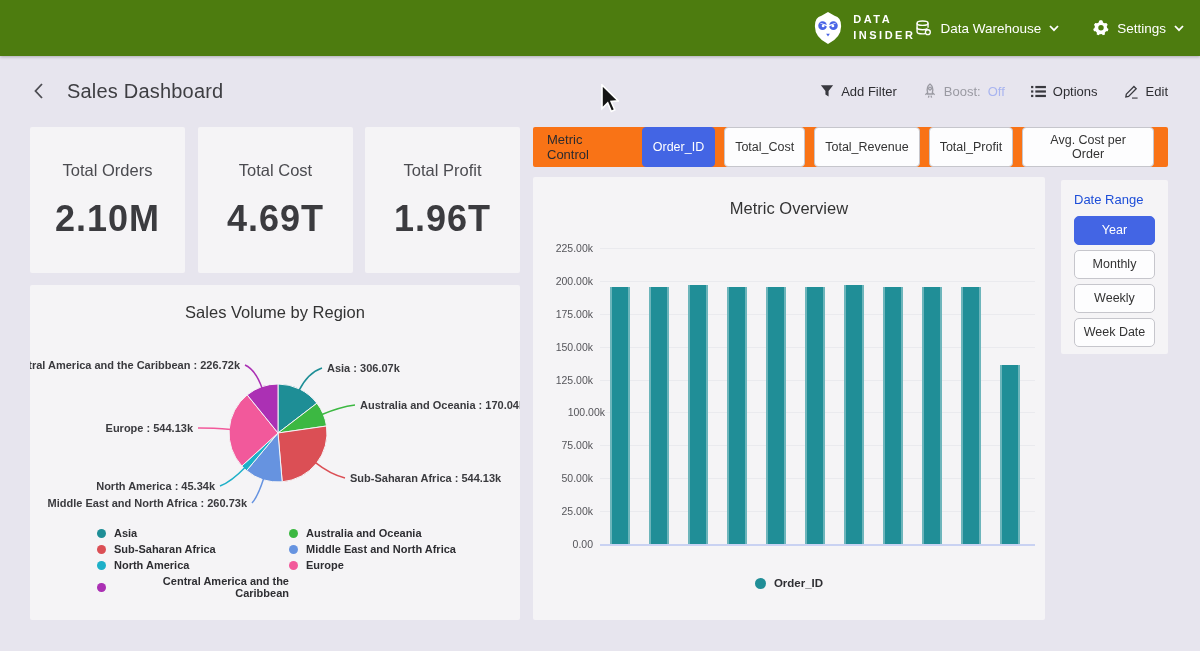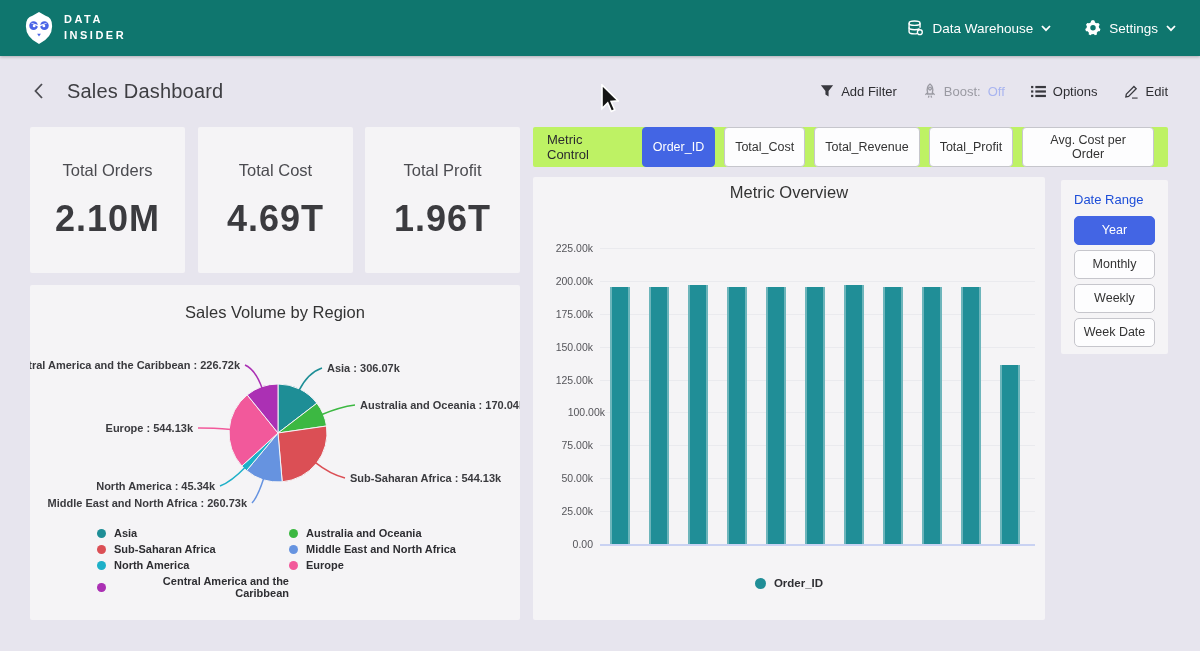--- a/index.html
+++ b/index.html
@@ -1,22 +1,22 @@
 <!DOCTYPE html>
 <html><head>
 <meta charset="utf-8">
 <style>
   * { margin:0; padding:0; box-sizing:border-box; }
   html,body { width:1200px; height:651px; overflow:hidden; }
   body { font-family:"Liberation Sans", sans-serif; background:#e7e5ee; position:relative; }
 
   
   .topnav { position:absolute; left:0; top:0; width:1200px; height:56px;
-    background:#0f766e; display:flex; align-items:center; justify-content:space-between;
-    padding:0 24px; box-shadow:0 1px 3px rgba(0,0,0,.25); z-index:5; }
+    background:#4d7c0f; display:flex; align-items:center; justify-content:flex-end;
+    padding:0 16px; box-shadow:0 1px 3px rgba(0,0,0,.25); z-index:5; }
   .brand { display:flex; align-items:center; gap:10px; }
   .brand-text { color:#fff; font-size:11px; font-weight:bold; letter-spacing:2.5px; line-height:1.45; }
   .nav-right { display:flex; align-items:center; gap:34px; }
   .nav-item { display:flex; align-items:center; gap:8px; color:#fff; font-size:13.5px; font-weight:500; cursor:pointer; }
   .dash-pill { background:#fbfcff; color:#3d5ce0; border-radius:8px; padding:8px 14px;
     display:flex; align-items:center; gap:8px; font-size:13.5px; font-weight:bold;
     box-shadow:0 0 0 3px rgba(255,255,255,.22), 0 1px 2px rgba(0,0,0,.2); cursor:pointer; }
 
   
   .pagehead { position:absolute; left:0; top:56px; width:1200px; height:70px;
@@ -29,30 +29,30 @@
   .boost-off { color:#a9b5f0; font-weight:500; }
 
   
   .card { position:absolute; background:#f5f4f6; border-radius:2px; }
 
   .kpi { width:155px; height:146px; top:127px; display:flex; flex-direction:column;
     align-items:center; justify-content:center; gap:18px; }
   .kpi-label { font-size:16.5px; color:#4b4b50; }
   .kpi-value { font-size:36px; font-weight:bold; color:#3b3b3f; letter-spacing:1px; }
 
-  .metric-bar { left:533px; top:127px; width:635px; height:40px; background:#bef264;
+  .metric-bar { left:533px; top:127px; width:635px; height:40px; background:#f97316;
     display:flex; align-items:center; gap:10px; padding:16px 14px; }
   .metric-label { font-size:13px; color:#2b2b2f; margin-right:4px; }
   .pill-btn { font-family:inherit; font-size:12.5px; color:#333; background:#fdfdfe;
     border:1px solid #c6c6cc; border-radius:4px; padding:5px 10px; cursor:pointer; }
   .pill-btn.selected { background:#4365e4; border-color:#4365e4; color:#fff; }
 
   .pie-card { left:30px; top:285px; width:490px; height:335px; }
   .chart-card { left:533px; top:177px; width:512px; height:443px; }
-  .chart-title { text-align:center; padding-top:6px; font-size:16.5px; color:#333; }
+  .chart-title { text-align:center; padding-top:22px; font-size:16.5px; color:#333; }
 
   .date-card { left:1061px; top:180px; width:107px; height:174px; padding:12px 13px; }
   .date-label { font-size:13px; color:#1d4ed8; margin-bottom:9px; }
   .range-btn { display:block; width:100%; font-family:inherit; font-size:12.5px; color:#333;
     background:#fdfdfe; border:1px solid #c6c6cc; border-radius:5px; padding:6px 0 7px;
     margin-bottom:5px; cursor:pointer; text-align:center; }
   .range-btn.selected { background:#4365e4; border-color:#4365e4; color:#fff; }
 
   
   .plot { position:absolute; left:0; top:0; width:512px; height:443px; }

